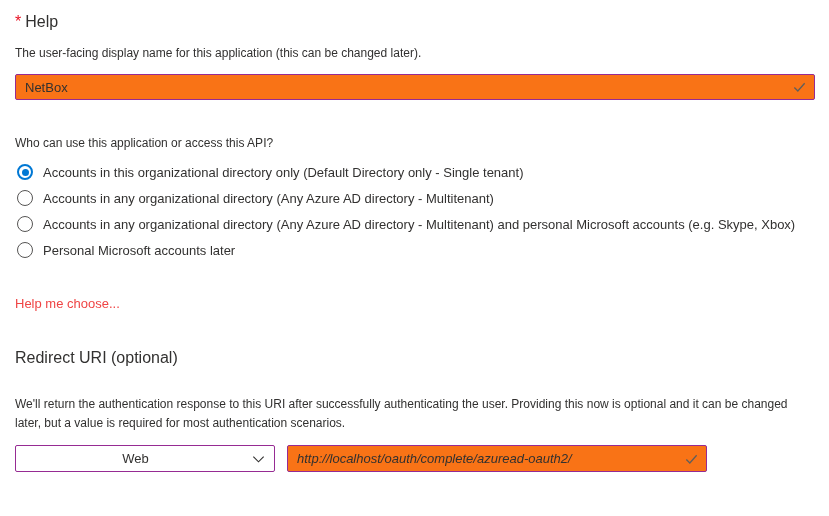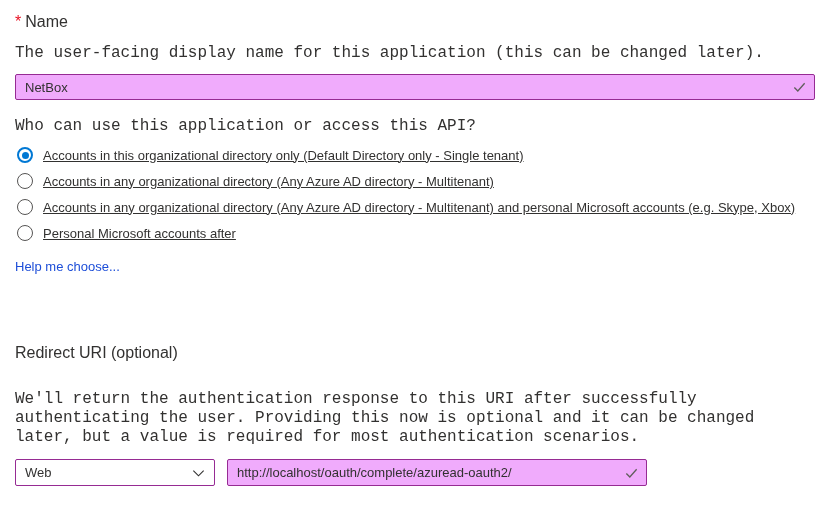--- a/index.html
+++ b/index.html
@@ -15,57 +15,56 @@
   .section-heading {
     font-size: 16px;
     line-height: 21px;
     font-weight: 400;
     color: #323130;
     white-space: nowrap;
   }
   .required-marker { color: #e81123; margin-right: 4px; }
 
   .body-text {
-    font-size: 16px;
+    font-size: 12px;
     line-height: 18px;
     color: #323130;
-    font-family: Liberation Mono, monospace;
   }
 
   
   .name-heading { margin-top: 11px; }
   .name-desc { margin-top: 12px; white-space: nowrap; }
 
   .field-wrap { position: relative; margin-top: 12px; width: 800px; }
   .text-field {
     width: 100%;
     height: 26px;
     border: 1px solid #962b93;
     border-radius: 2px;
-    background: #f0abfc;
+    background: #f97316;
     font-family: "Liberation Sans", sans-serif;
     font-size: 13px;
     color: #323130;
     padding: 0 28px 0 9px;
     outline: none;
   }
   .field-icon {
     position: absolute;
     right: 8px;
     top: 50%;
     transform: translateY(-50%);
     width: 15px;
     height: 15px;
     pointer-events: none;
   }
 
   
   .sat-heading { margin-top: 43px; }
-  .sat-question { margin-top: 17px; white-space: nowrap; }
-  .radio-group { margin-top: 7px; text-decoration: underline; }
+  .sat-question { margin-top: 34px; white-space: nowrap; }
+  .radio-group { margin-top: 7px; }
   .radio-row {
     display: flex;
     align-items: center;
     height: 26px;
     cursor: pointer;
   }
   .radio-circle {
     flex: 0 0 auto;
     width: 16px;
     height: 16px;
@@ -87,67 +86,68 @@
   }
   .radio-label {
     margin-left: 10px;
     font-size: 13px;
     color: #323130;
     white-space: nowrap;
   }
 
   .help-link {
     display: inline-block;
-    margin-top: 12px;
+    margin-top: 32px;
     font-size: 13px;
     line-height: 18px;
-    color: #1d4ed8;
+    color: #ef4444;
     text-decoration: none;
     cursor: pointer;
   }
 
   
-  .uri-heading { margin-top: 66px; }
+  .uri-heading { margin-top: 34px; }
   .uri-desc { margin-top: 27px; max-width: 802px; line-height: 19px; }
 
   .uri-controls {
     margin-top: 12px;
     display: flex;
     align-items: center;
   }
   .platform-select {
     position: relative;
-    width: 200px;
+    width: 260px;
     height: 27px;
     border: 1px solid #962b93;
     border-radius: 2px;
     background: #ffffff;
     display: flex;
     align-items: center;
     padding: 0 28px 0 9px;
     font-size: 13px;
     color: #323130;
     cursor: pointer;
+    justify-content: center;
   }
   .uri-field-wrap {
     position: relative;
     width: 420px;
     margin-left: 12px;
     margin-top: 0;
   }
-  .uri-field-wrap .text-field { height: 27px; }
+  .uri-field-wrap .text-field { height: 27px; font-style: italic; }
 </style>
 </head>
 <body>
 
 <div class="container">
 
   
   <div class="section-heading name-heading">
-    <span class="required-marker">*</span><span>Name</span>
+    <span class="required-marker">*</span><span>Help</span>
   </div>
   <div class="body-text name-desc">The user-facing display name for this application (this can be changed later).</div>
 
   <div class="field-wrap">
     <input class="text-field" type="text" value="NetBox" style="">
     <span class="field-icon">
       <svg width="15" height="15" viewBox="0 0 16 16">
           <path d="M2.5 8.5 L6.2 12.2 L13.5 4" stroke="#605e5c" stroke-width="1.4" fill="none"></path>
         </svg>
     </span>
@@ -164,21 +164,21 @@
     <div class="radio-row">
       <span class="radio-circle"></span>
       <span class="radio-label">Accounts in any organizational directory (Any Azure AD directory - Multitenant)</span>
     </div>
     <div class="radio-row">
       <span class="radio-circle"></span>
       <span class="radio-label">Accounts in any organizational directory (Any Azure AD directory - Multitenant) and personal Microsoft accounts (e.g. Skype, Xbox)</span>
     </div>
     <div class="radio-row">
       <span class="radio-circle"></span>
-      <span class="radio-label">Personal Microsoft accounts after</span>
+      <span class="radio-label">Personal Microsoft accounts later</span>
     </div>
   </div>
 
   <a class="help-link">Help me choose...</a>
 
   
   <div class="section-heading uri-heading">Redirect URI (optional)</div>
   <div class="body-text uri-desc">We'll return the authentication response to this URI after successfully authenticating the user. Providing this now is optional and it can be changed later, but a value is required for most authentication scenarios.</div>
 
   <div class="uri-controls">

